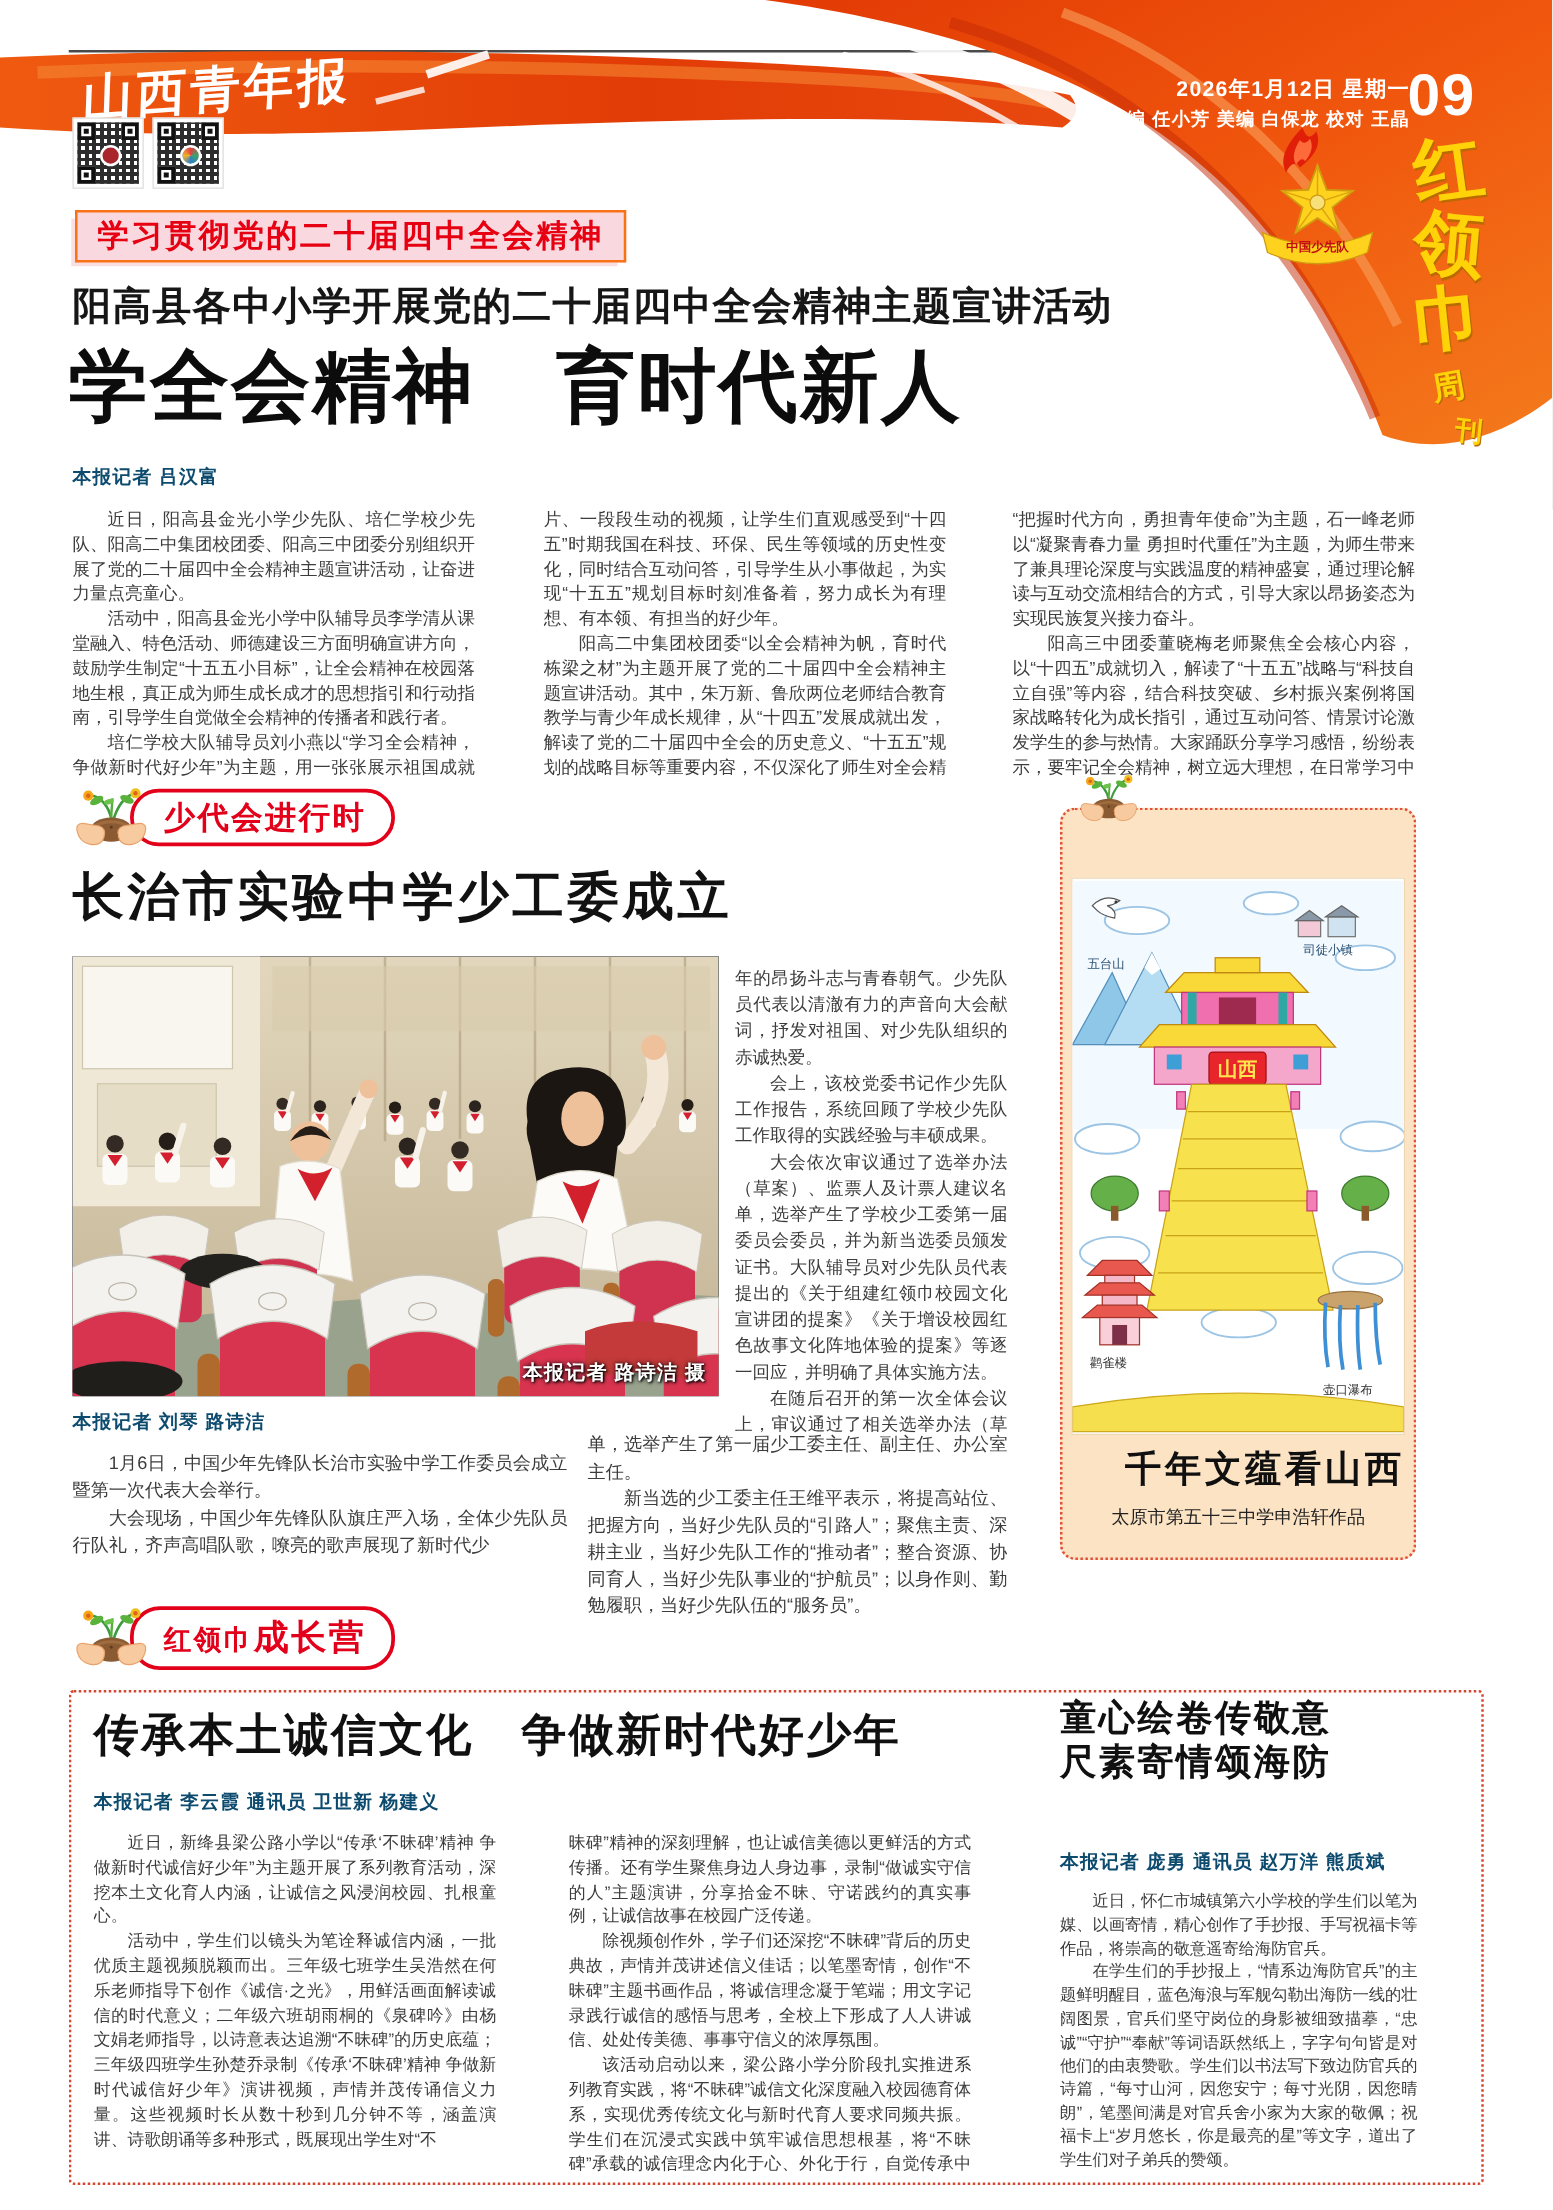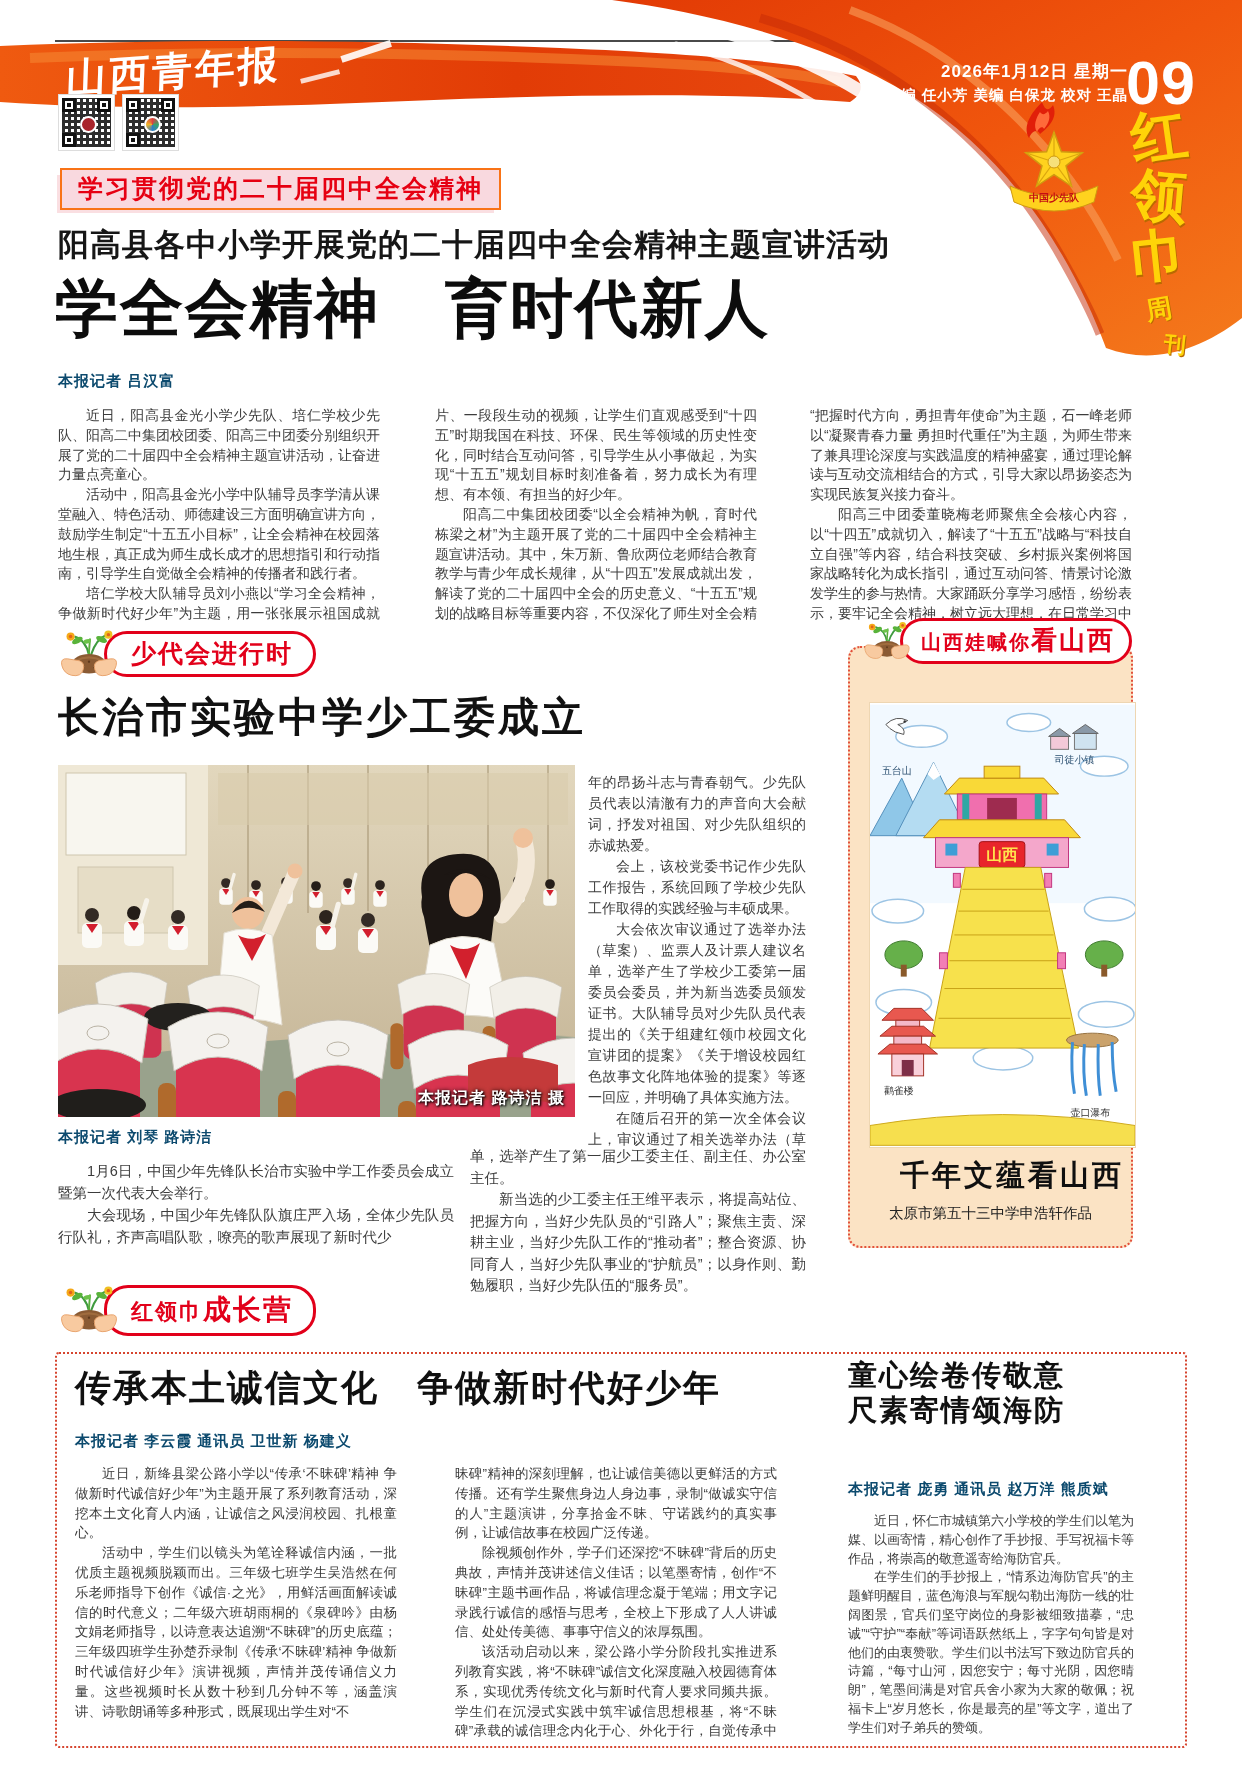--- a/index.html
+++ b/index.html
@@ -17,21 +17,21 @@
   .qr-noise{position:absolute;inset:3px;opacity:.88;
      background-image:repeating-linear-gradient(0deg,#111 0 3px,transparent 3px 6px),
                       repeating-linear-gradient(90deg,#111 0 3px,#fff 3px 6px);}
   .f{position:absolute;width:14px;height:14px;border:3px solid #111;background:#fff;box-sizing:border-box;}
   .f::after{content:"";position:absolute;inset:2px;background:#111;}
   .f1{top:3px;left:3px}.f2{top:3px;right:3px}.f3{bottom:3px;left:3px}
   .qr-dot{position:absolute;top:50%;left:50%;width:13px;height:13px;margin:-7px;border-radius:50%;border:2px solid #fff;}
   .hdr-meta{position:absolute;left:700px;top:60px;width:428px;text-align:right;color:#fff;}
   .hdr-date{font-size:17px;font-weight:bold;letter-spacing:1px;}
   .hdr-credits{font-size:14.5px;font-weight:bold;margin-top:3px;letter-spacing:1px;}
-  .page-number{position:absolute;left:1126px;top:48px;font-size:61px;font-weight:900;color:#fff;letter-spacing:1px;}
+  .page-number{position:absolute;left:1126px;top:48px;font-size:47px;font-weight:900;color:#fff;letter-spacing:1px;}
   .weekly{position:absolute;left:1124px;top:106px;width:70px;display:flex;flex-direction:column;align-items:center;}
   .weekly span{font-family:"Liberation Serif","DejaVu Serif",serif;font-weight:900;color:#ffd308;
                font-size:56px;line-height:60px;text-shadow:1px 2px 0 #b96a00;}
   .weekly span:nth-child(1){transform:rotate(-8deg);}
   .weekly span:nth-child(2){transform:rotate(5deg);}
   .weekly span:nth-child(3){transform:rotate(-6deg);}
   .weekly-sub1{position:absolute;left:1146px;top:292px;font-size:26px;font-weight:900;color:#ffd308;
                font-family:"Liberation Serif",serif;transform:rotate(-10deg);text-shadow:1px 1px 0 #b96a00;}
   .weekly-sub2{position:absolute;left:1164px;top:330px;font-size:22px;font-weight:900;color:#ffd308;
                font-family:"Liberation Serif",serif;transform:rotate(6deg);text-shadow:1px 1px 0 #b96a00;}
@@ -70,21 +70,21 @@
   .photo-caption{position:absolute;right:10px;bottom:8px;color:#fff;font-weight:bold;font-size:16px;
                  letter-spacing:1px;text-shadow:0 0 4px #000,1px 1px 2px #000;}
   #congress-side{left:588px;top:772px;width:218px;height:374px;font-size:14px;line-height:21px;}
   .byline-congress{left:58px;top:1128px;}
   #congress-bl{left:58px;top:1160px;width:396px;height:126px;font-size:14.5px;line-height:22px;}
   #congress-br{left:470px;top:1146px;width:336px;height:148px;font-size:14.5px;line-height:21.5px;}
 
   
   .sidebar{position:absolute;left:848px;top:646px;width:285px;height:602px;background:#fbe3c4;
            border:2px dotted #e2503a;border-radius:12px;box-sizing:border-box;}
-  .sidebar-art{position:absolute;left:848px;top:702px;width:285px;height:446px;padding:0 9px;box-sizing:border-box;margin-left:12px;}
+  .sidebar-art{position:absolute;left:848px;top:702px;width:285px;height:446px;padding:0 9px;box-sizing:border-box;}
   .sidebar-art svg{width:100%;height:100%;background:#fff;border:1px solid #eed6b2;box-sizing:border-box;}
   .sidebar-title{position:absolute;left:848px;top:1156px;width:328px;margin:0;text-align:center;
                  font-size:29px;font-weight:900;color:#101010;letter-spacing:3px;}
   .sidebar-credit{position:absolute;left:848px;top:1204px;width:285px;text-align:center;font-size:14.5px;color:#222;}
 
   
   .bottom-box{position:absolute;left:55px;top:1352px;width:1132px;height:396px;
               border:2px dotted #d6452f;border-radius:4px;box-sizing:border-box;}
   .growth-left-title{position:absolute;left:75px;top:1364px;margin:0;font-size:36px;font-weight:900;color:#101010;letter-spacing:2px;}
   .growth-right-title{position:absolute;left:848px;top:1358px;margin:0;font-size:29px;font-weight:900;color:#101010;
@@ -410,23 +410,20 @@
   <div class="coltext" id="congress-br">
     <p class="noind">单，选举产生了第一届少工委主任、副主任、办公室主任。</p>
     <p>新当选的少工委主任王维平表示，将提高站位、把握方向，当好少先队员的“引路人”；聚焦主责、深耕主业，当好少先队工作的“推动者”；整合资源、协同育人，当好少先队事业的“护航员”；以身作则、勤勉履职，当好少先队伍的“服务员”。</p>
   </div>
 
   <div class="sidebar"></div>
   <div class="section-badge" id="badge-shanxi">
     <svg class="badge-icon">
         <use href="#sprout"></use>
       </svg>
-    <div class="badge-pill">
-      <span>山西娃喊你</span><span class="em">看山西</span>
-    </div>
   </div>
   <div class="sidebar-art">
     <svg viewBox="0 0 267 444">
       <rect width="267" height="444" fill="#ffffff"></rect>
       <rect width="267" height="200" fill="#f2f9ff"></rect>
       <g fill="#fff" stroke="#9cc4e4" stroke-width="1.5">
         <ellipse cx="52" cy="32" rx="26" ry="11"></ellipse>
           <ellipse cx="160" cy="18" rx="22" ry="9"></ellipse>
         <ellipse cx="236" cy="62" rx="24" ry="10"></ellipse>
           <ellipse cx="28" cy="208" rx="26" ry="12"></ellipse>

